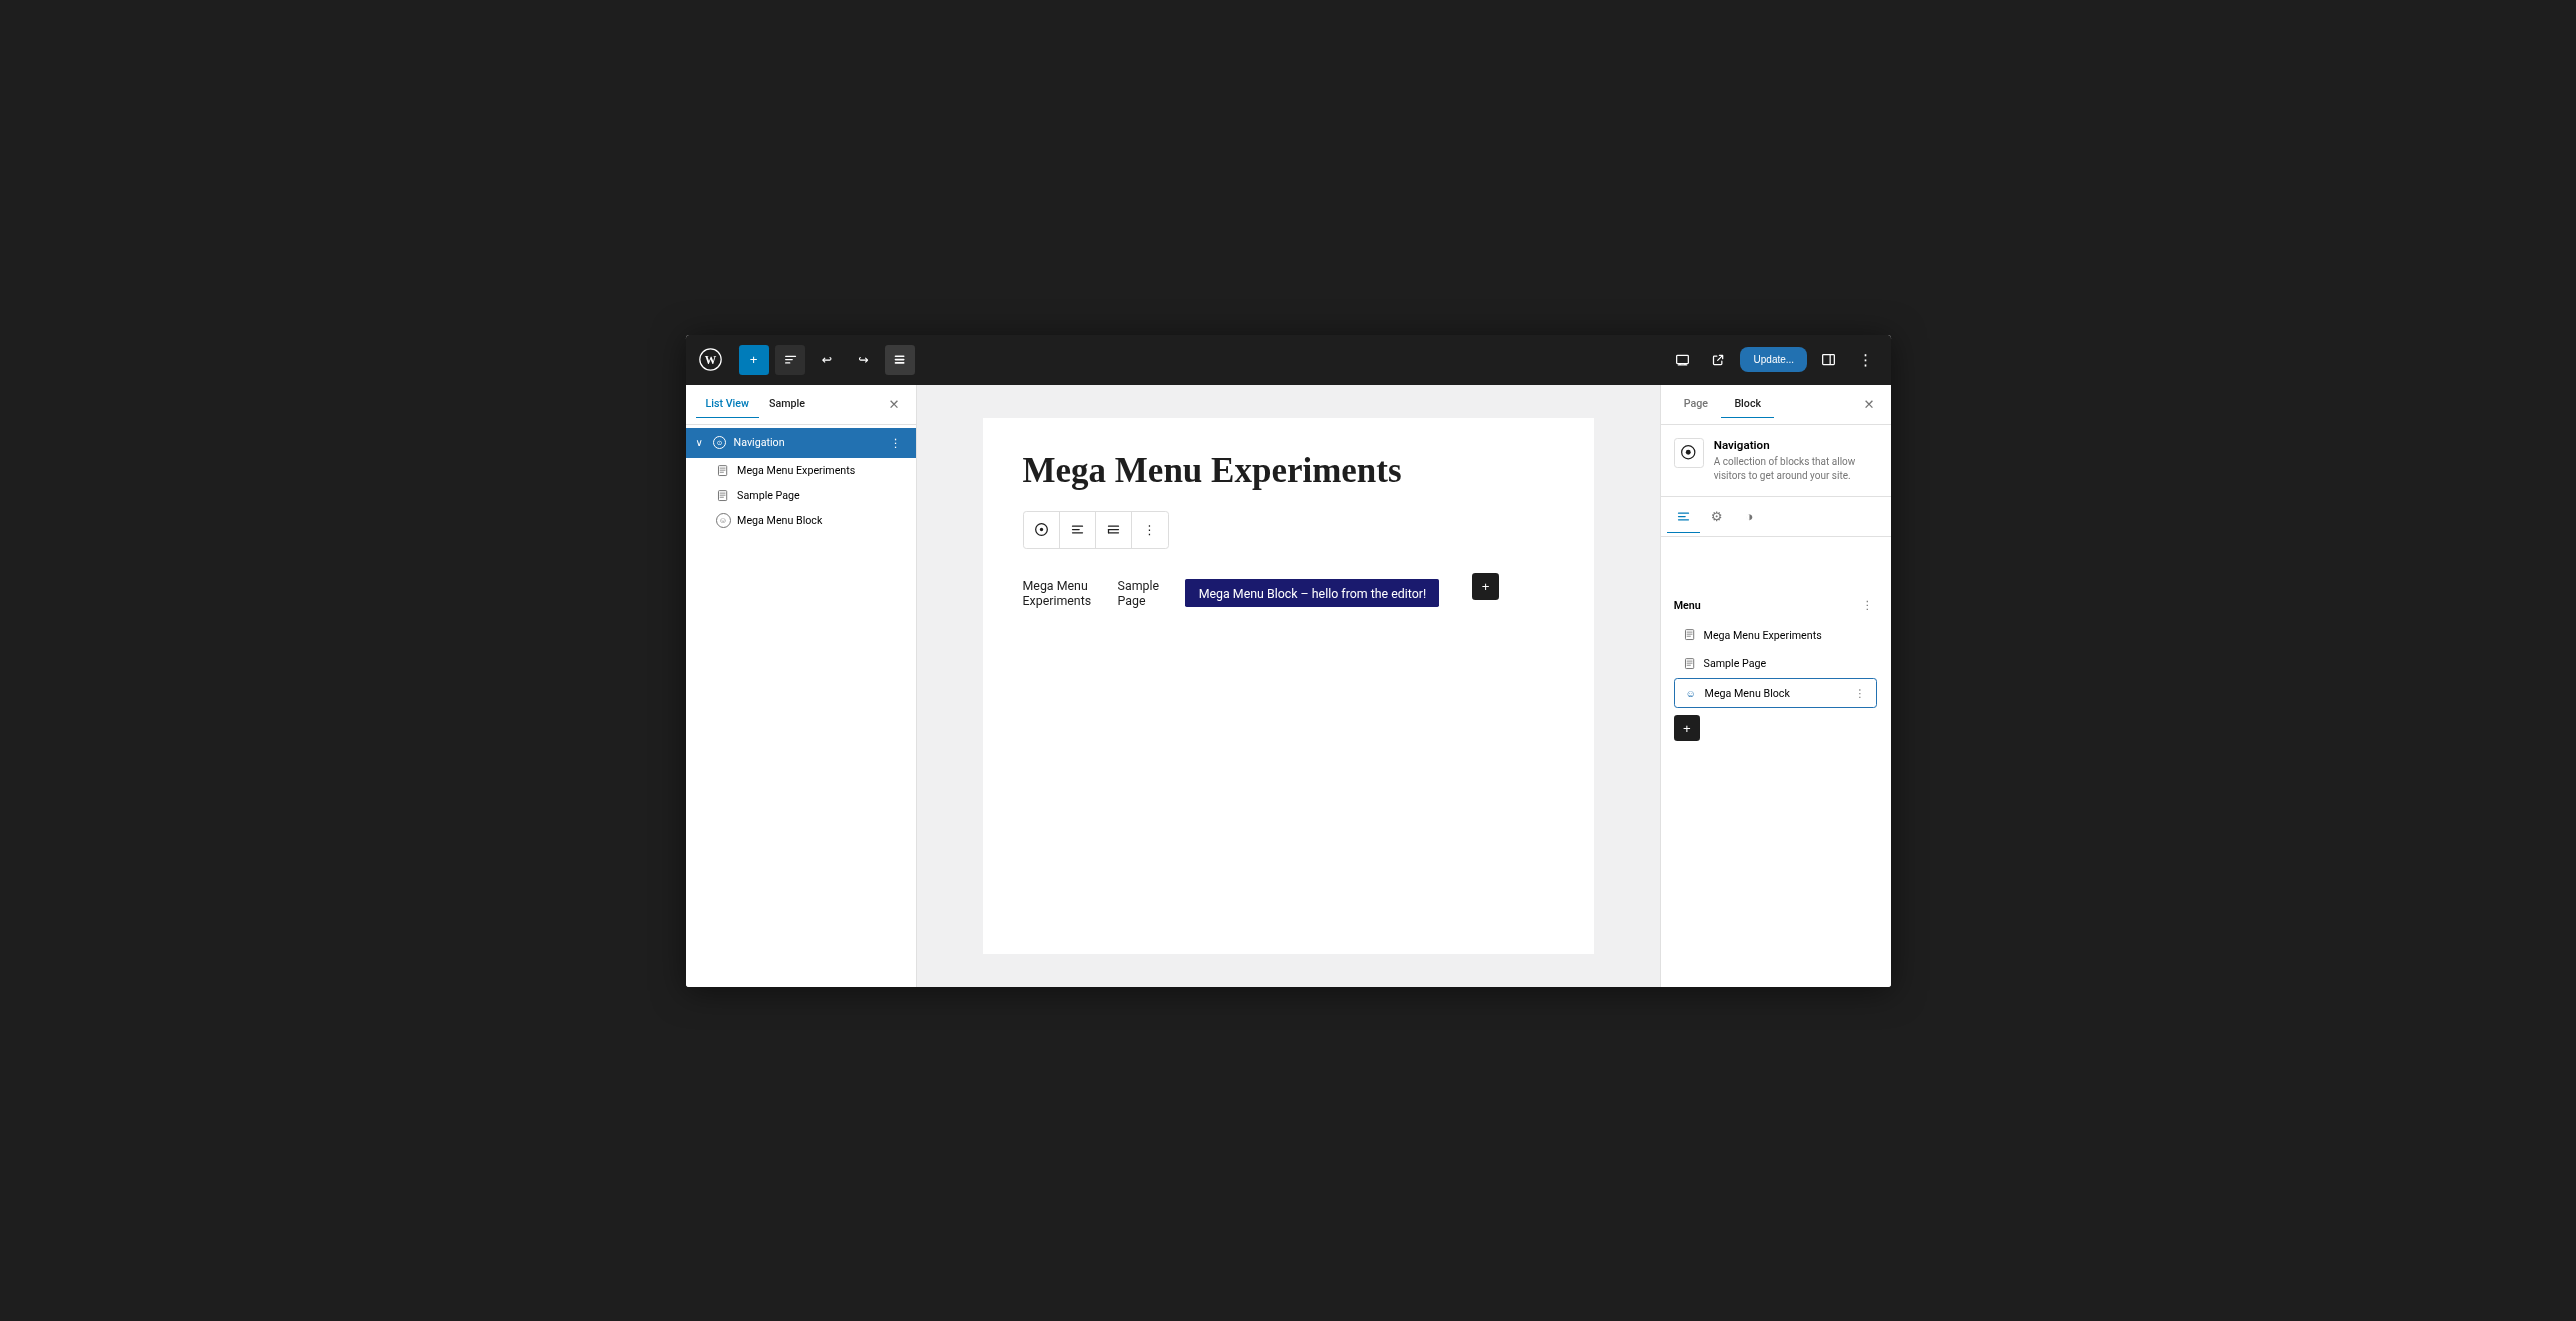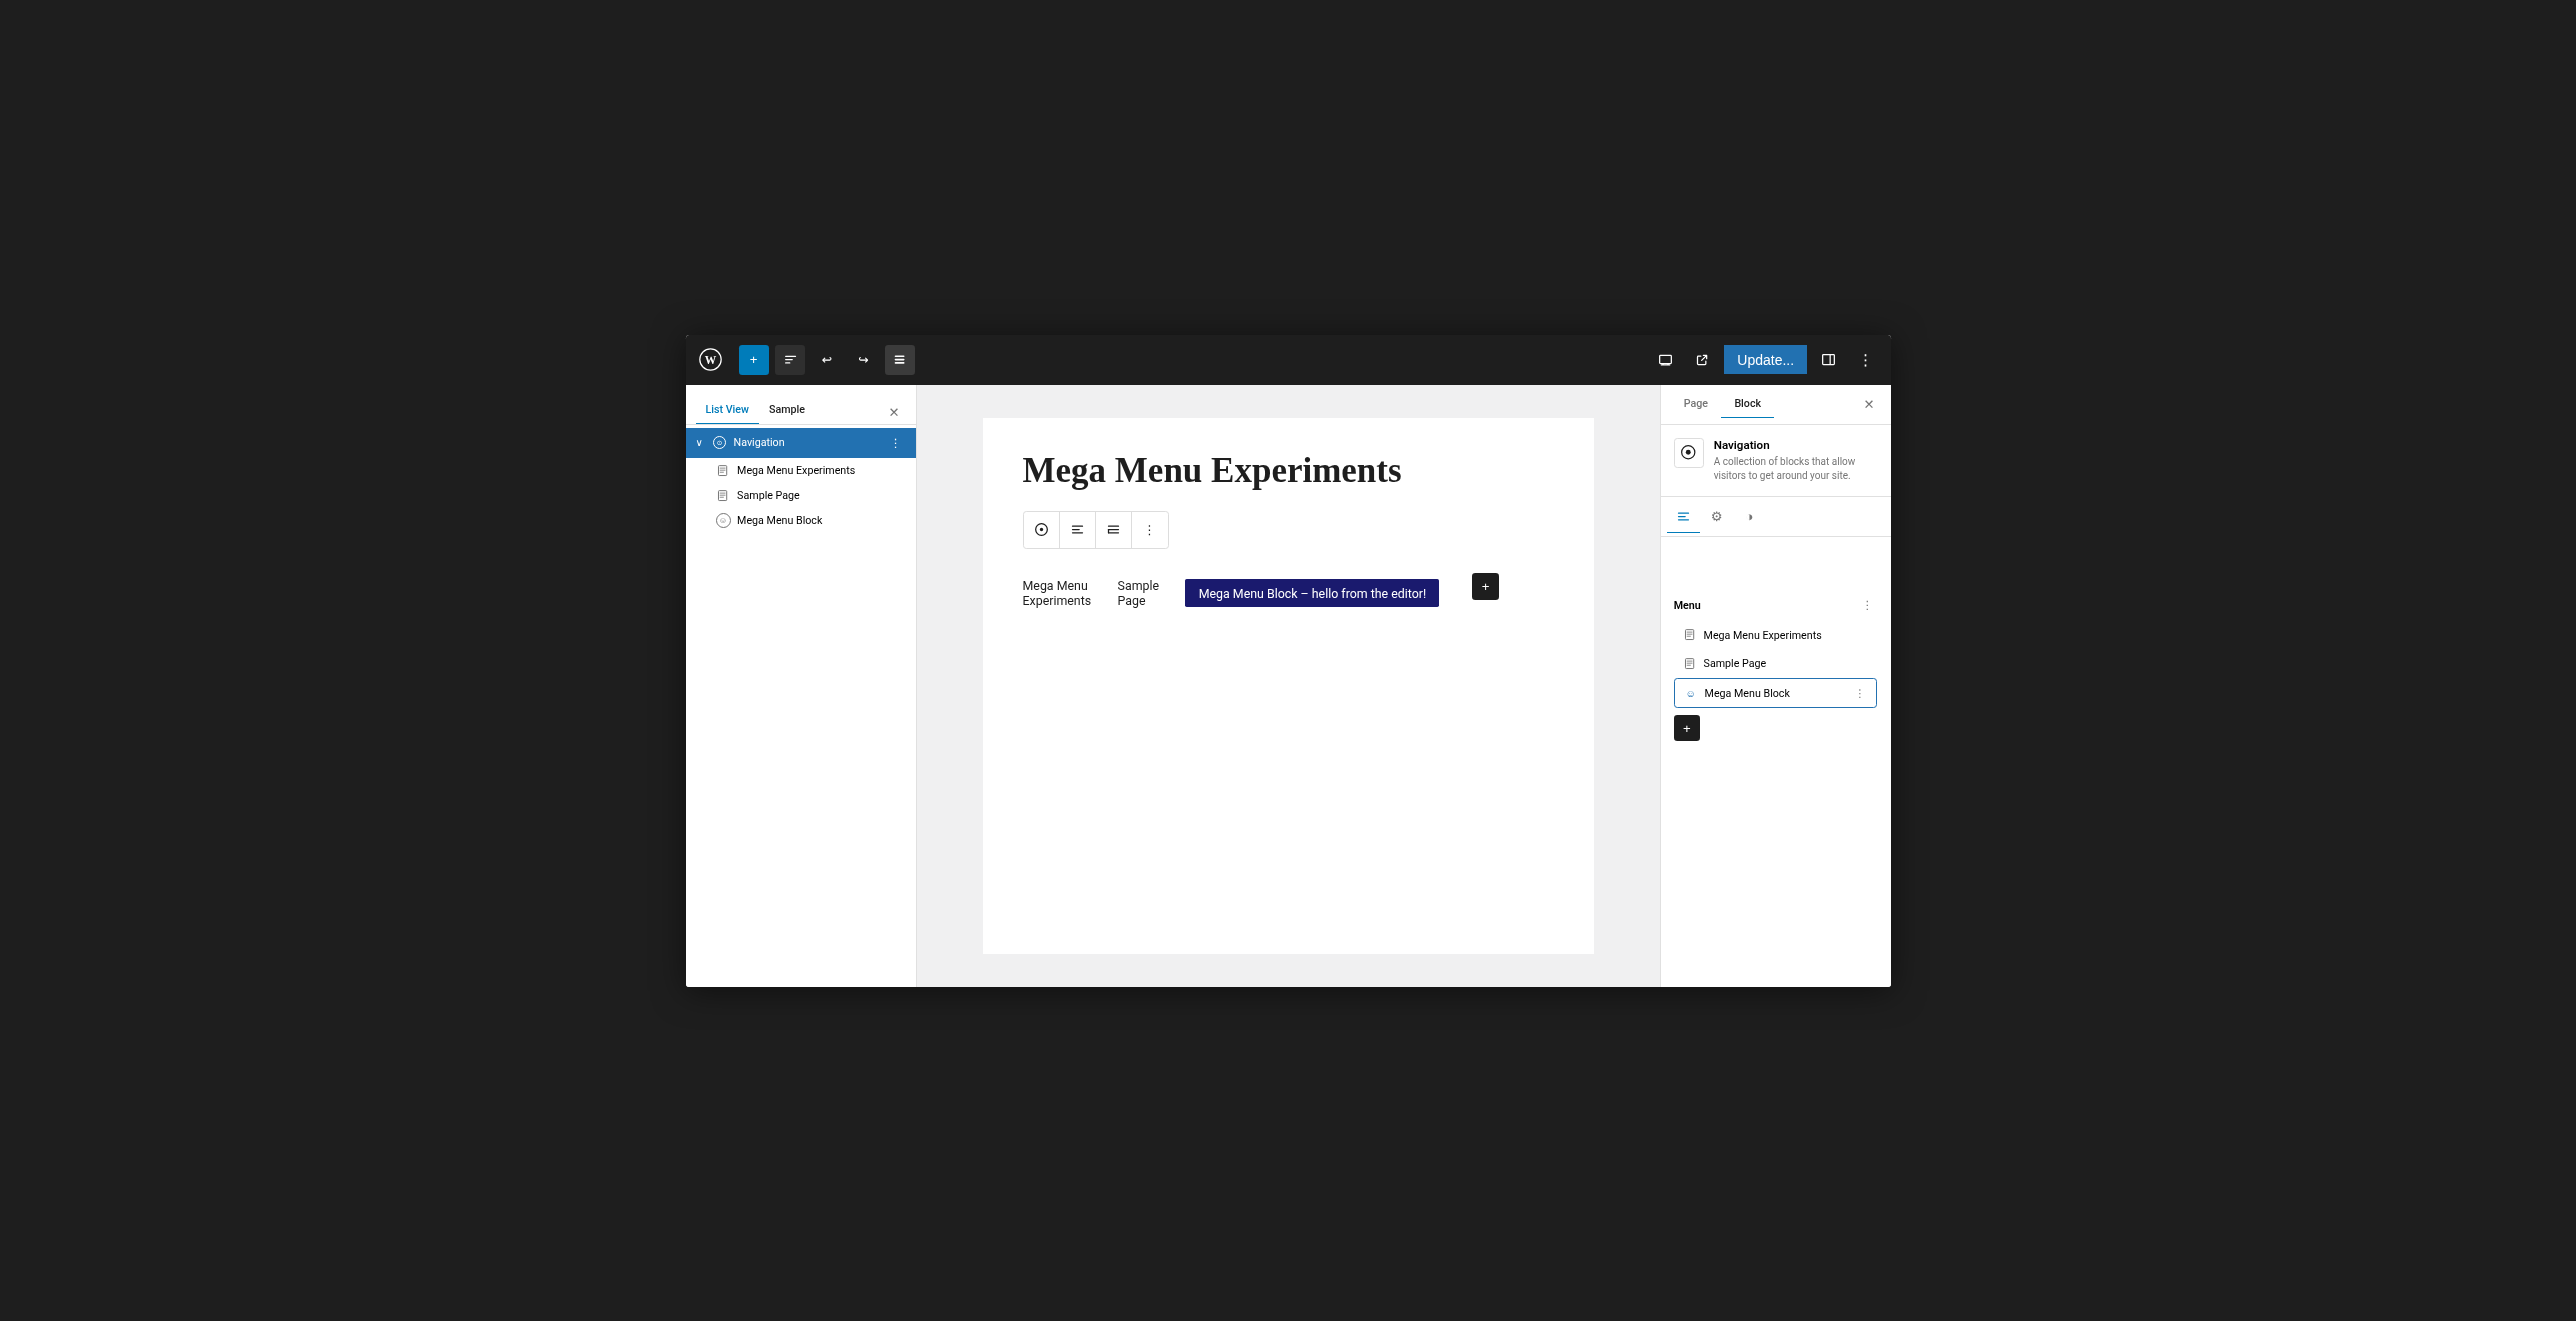--- a/index.html
+++ b/index.html
@@ -63,23 +63,23 @@
     .toolbar-spacer { flex: 1; }
     .toolbar-right {
       display: flex;
       align-items: center;
       gap: 6.6px;
     }
     .update-btn {
       background: #2271b1;
       color: #fff;
       border: none;
-      border-radius: 0;
+      border-radius: 8px;
       padding: 6.6px 13.2px;
-      font-size: 14px;
+      font-size: 10px;
       cursor: pointer;
       font-weight: 500;
     }
     .toolbar-icon-btn {
       width: 30px;
       height: 30px;
       background: transparent;
       border: none;
       color: #fff;
       cursor: pointer;
@@ -99,21 +99,21 @@
     .left-sidebar {
       width: 231px;
       background: #fff;
       border-right: 0.8px solid #e0e0e0;
       display: flex;
       flex-direction: column;
       flex-shrink: 0;
     }
     .sidebar-tabs {
       display: flex;
-      align-items: flex-end;
+      align-items: center;
       border-bottom: 0.8px solid #e0e0e0;
       padding: 0 10px;
       height: 40px;
     }
     .sidebar-tab {
       padding: 6.6px 10px;
       font-size: 10.7px;
       cursor: pointer;
       color: #1e1e1e;
       border-bottom: 1.7px solid transparent;

